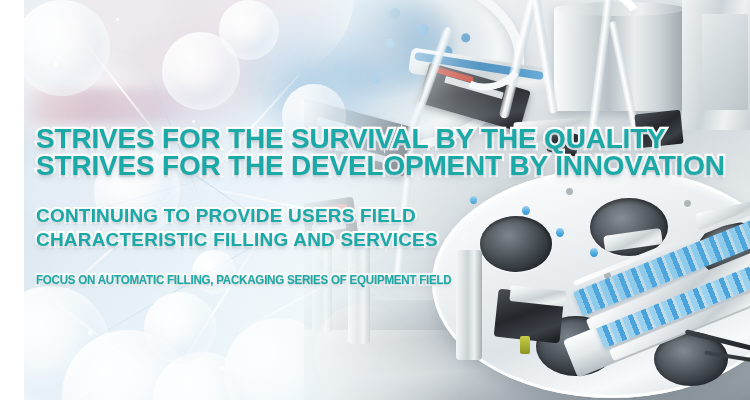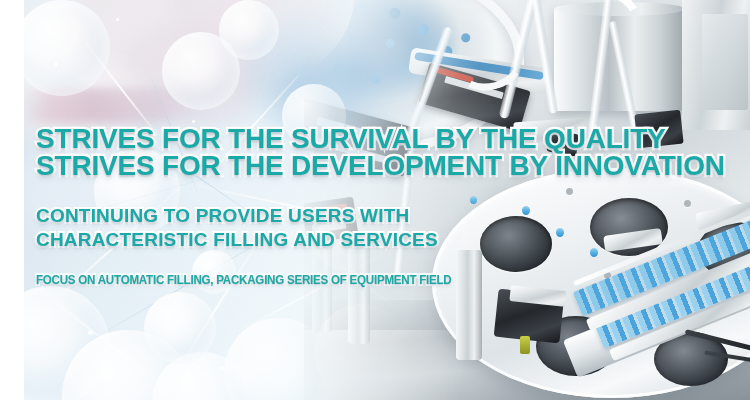--- a/index.html
+++ b/index.html
@@ -449,21 +449,21 @@
   <div class="layer" style="background:linear-gradient(100deg, rgba(255,255,255,0.0) 0%, rgba(255,255,255,0.0) 28%, rgba(244,250,253,0.30) 40%, rgba(255,255,255,0.0) 62%); z-index:30;"></div>
 
   <div class="copy">
 
     <div class="headline-wrap">
       <div class="headline hl1">STRIVES FOR THE SURVIVAL BY THE QUALITY</div>
       <div class="headline hl2">STRIVES FOR THE DEVELOPMENT BY INNOVATION</div>
     </div>
 
     <div class="sub-wrap">
-      <div class="subline sl1">CONTINUING TO PROVIDE USERS WITH</div>
+      <div class="subline sl1">CONTINUING TO PROVIDE USERS FIELD</div>
       <div class="subline sl2">CHARACTERISTIC FILLING AND SERVICES</div>
     </div>
 
     <div class="tagline-wrap">
       <div class="tagline">FOCUS ON AUTOMATIC FILLING, PACKAGING SERIES OF EQUIPMENT FIELD</div>
     </div>
 
   </div>
 </div>
 

